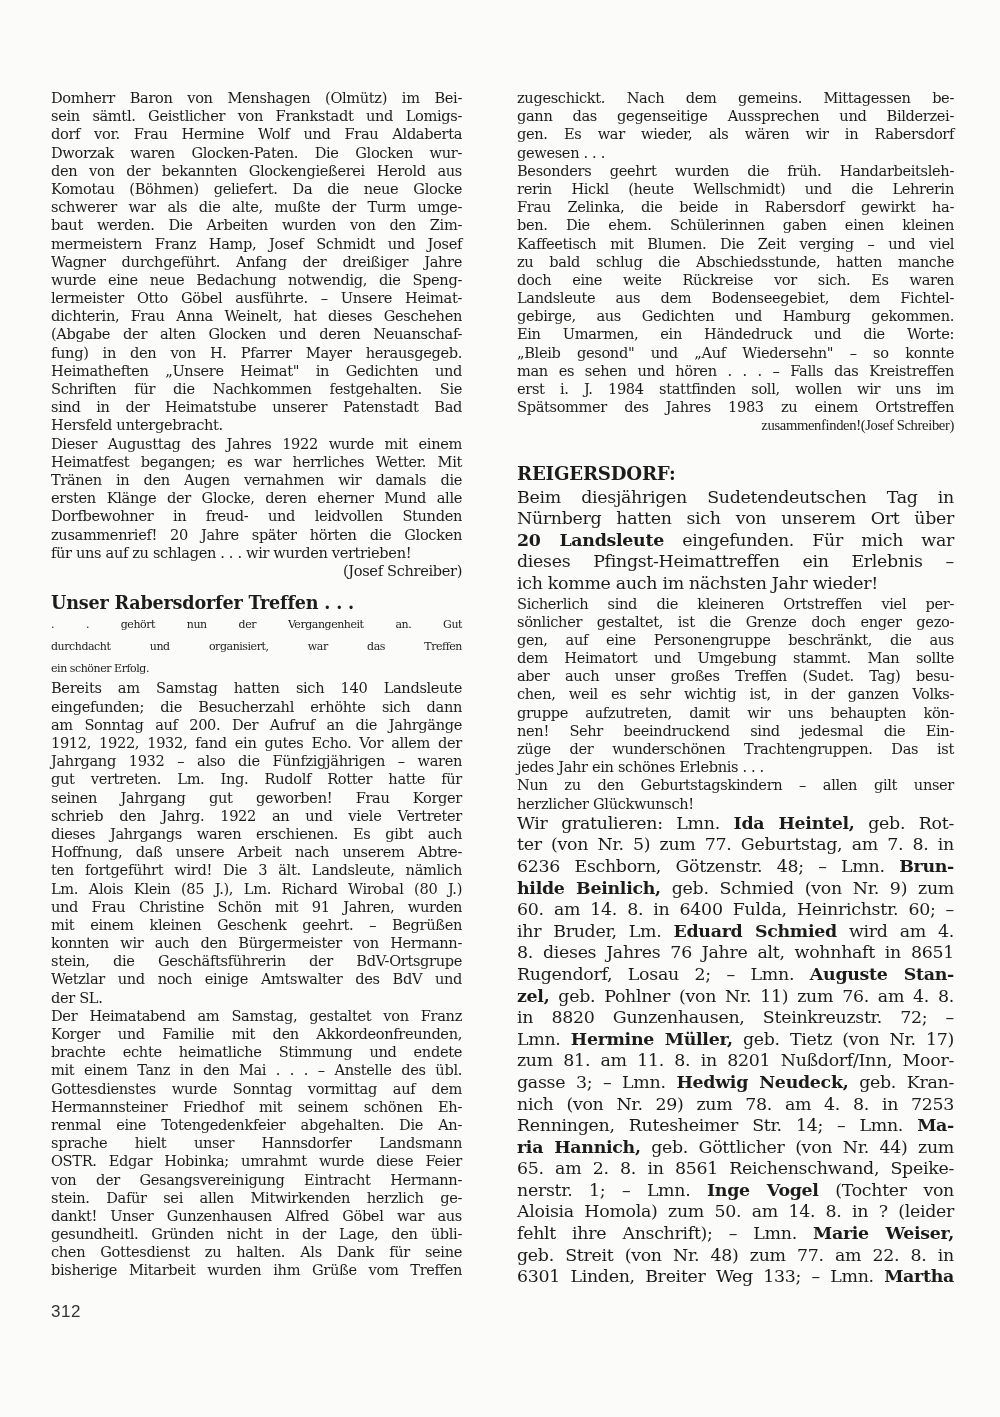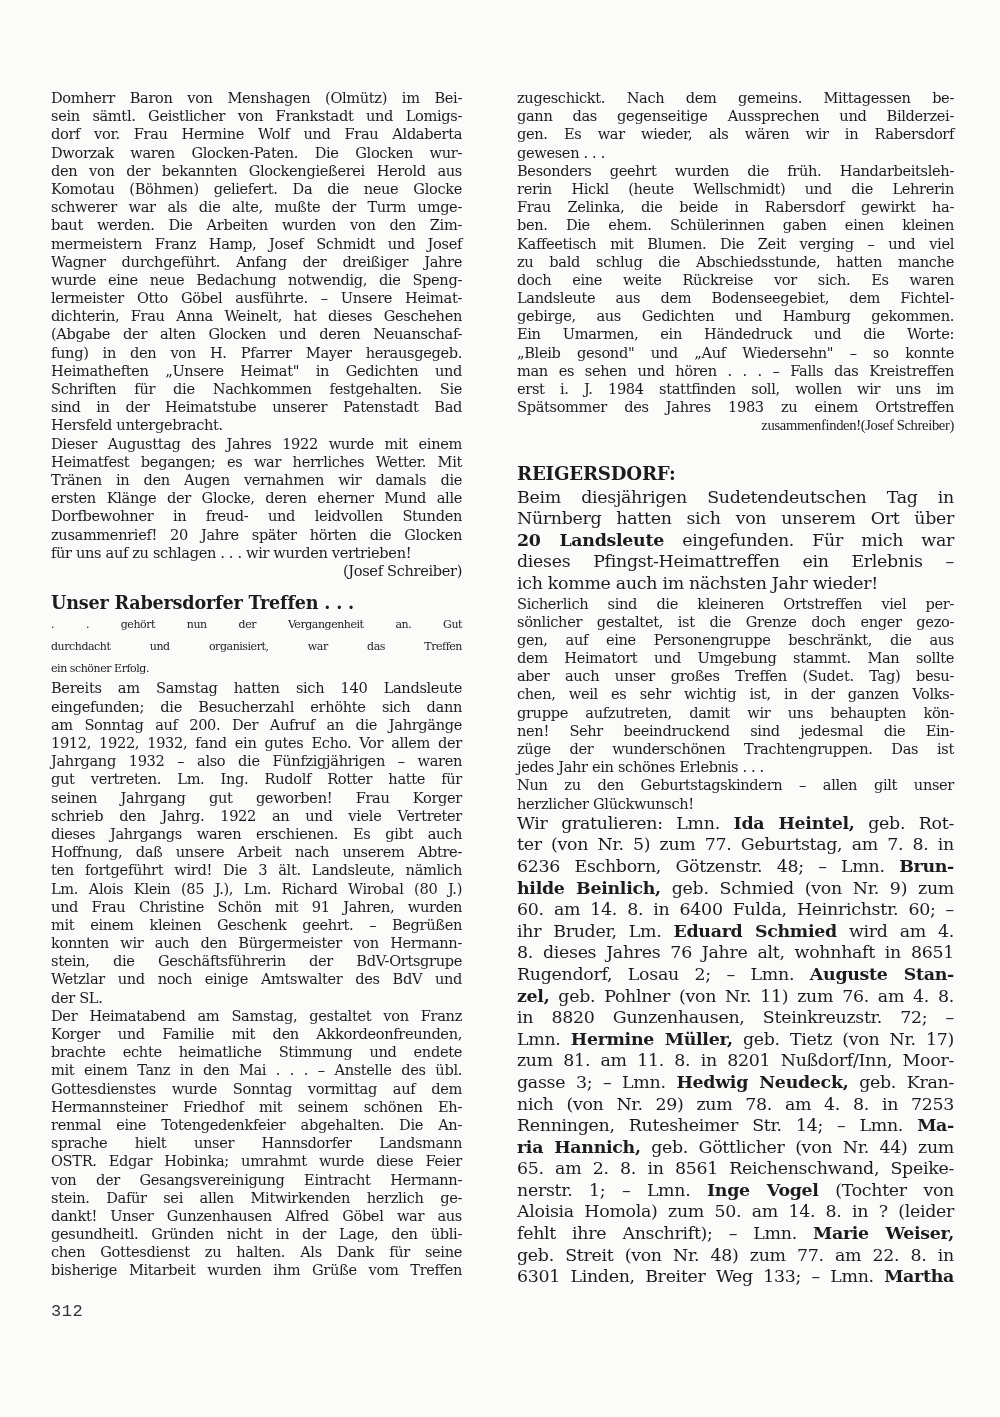--- a/index.html
+++ b/index.html
@@ -18,21 +18,21 @@
   .ln.last { text-align-last: left; }
   .ln.right { text-align: right; text-align-last: right; }
   .ln.big { font-size: 17.4px; line-height: 21.6px; height: 21.6px; letter-spacing: -0.3px; }
   .ln.mid { font-size: 11px; line-height: 21.8px; height: 21.8px; letter-spacing: -0.45px; }
   .heading { font-weight: bold; }
   .h-left { font-size: 17.6px; line-height: 22px; height: 22px; margin-top: 12px; letter-spacing: -0.2px; }
   .h-right { font-size: 18.2px; line-height: 22px; height: 24px; margin-top: 28px; letter-spacing: -0.2px; }
   b { font-weight: bold; }
   #page-number {
     position: absolute; left: 51px; top: 1302px; font-size: 17px; letter-spacing: 0.5px; color: #333;
-    font-family: Liberation Mono, monospace;
+    font-family: Liberation Sans, sans-serif;
   }
 </style>
 </head>
 <body>
 
 <div id="col-left" class="col">
   <div>
       <span class="ln ">Domherr Baron von Menshagen (Olmütz) im Bei-</span>
       <span class="ln ">sein sämtl. Geistlicher von Frankstadt und Lomigs-</span>
       <span class="ln ">dorf vor. Frau Hermine Wolf und Frau Aldaberta</span>

